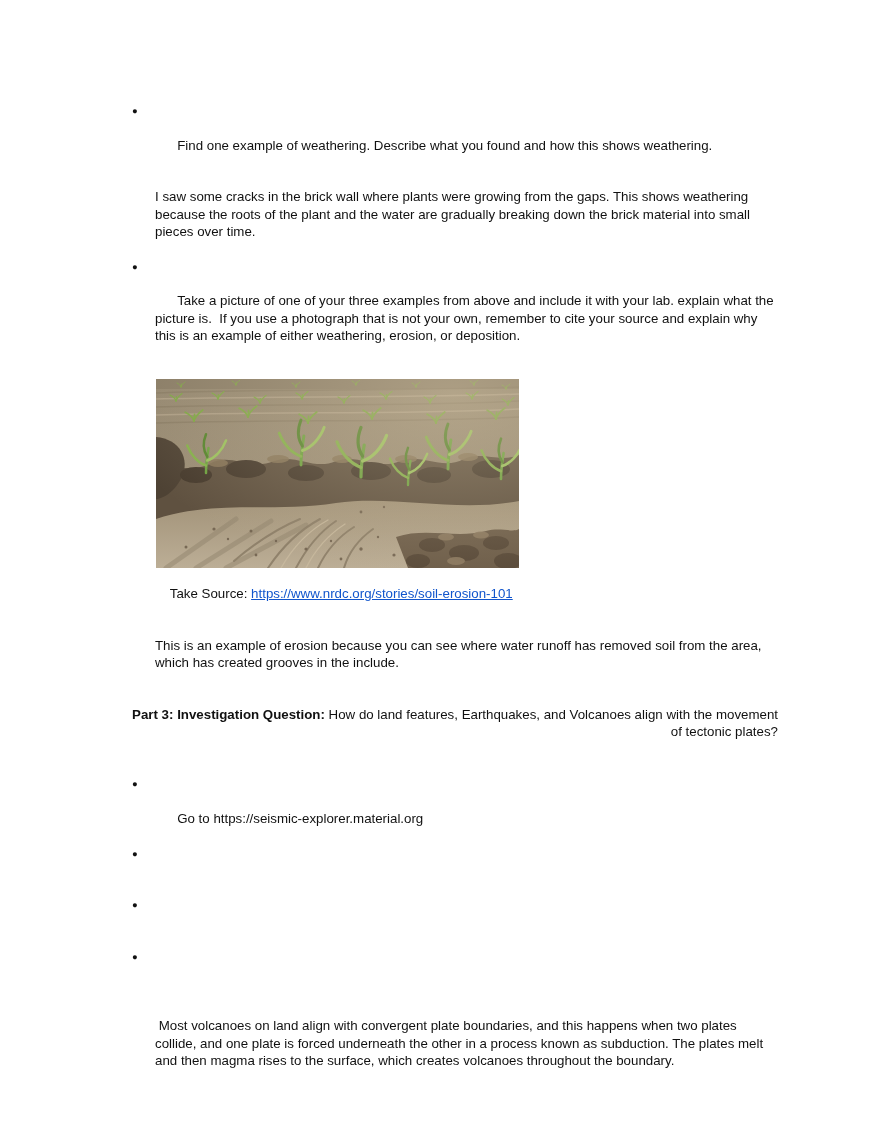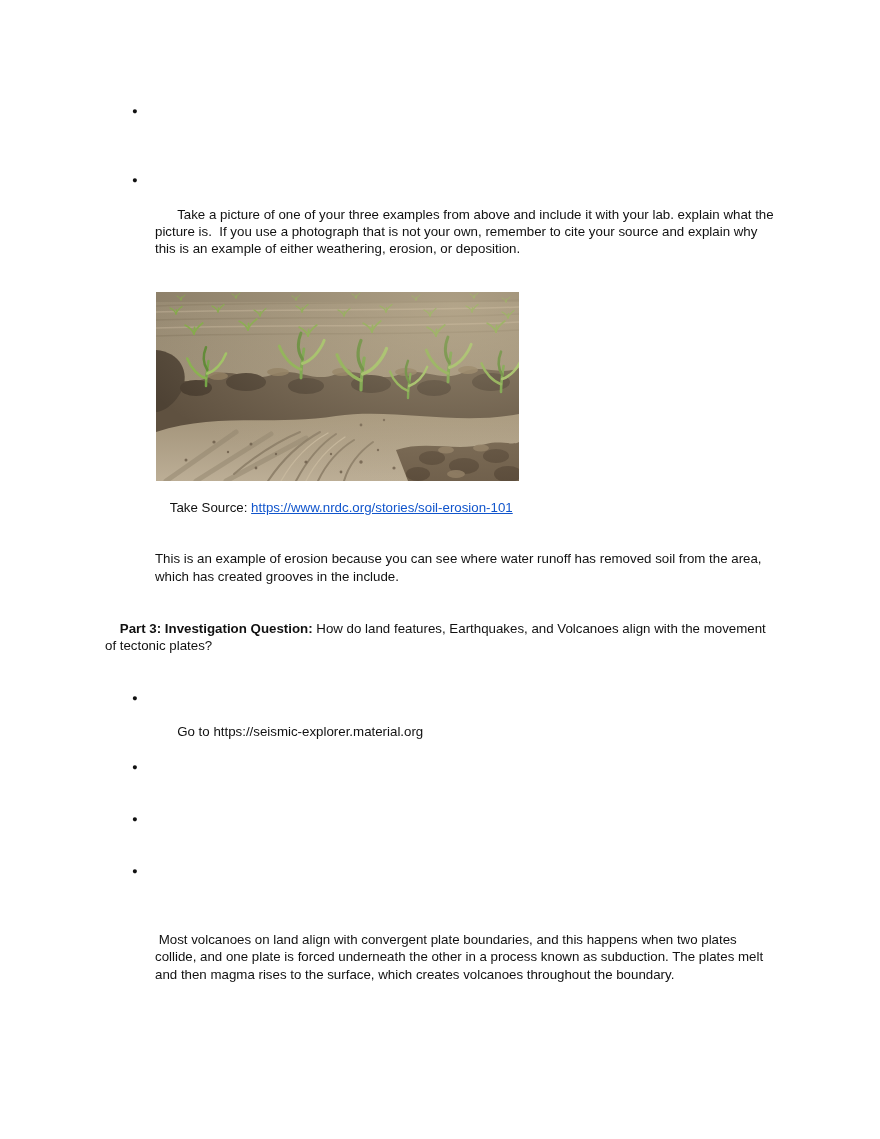--- a/index.html
+++ b/index.html
@@ -12,21 +12,21 @@
     padding: 102px 102px 0 105px;
     font-family: "Liberation Sans", "DejaVu Sans", sans-serif;
     font-size: 13.3px;
     line-height: 17.3px;
     color: #111111;
     overflow: hidden;
   }
   .para { margin: 17.3px 0 0 0; white-space: pre-wrap; }
   .para.nogap { margin-top: 0; }
   .indent { margin-left: 50px; max-width: 623px; }
-  .full { max-width: 673px; }
+  .full { max-width: 673px; text-align: right; }
   strong { font-weight: bold; }
 
   ul.blist { list-style: none; margin: 17.3px 0 0 0; padding: 0 0 0 50px; }
   ul.blist.first { margin-top: 0; }
   ul.blist li { position: relative; max-width: 623px; white-space: pre-wrap; }
   .bullet {
     position: absolute; left: -23px; top: 0;
     font-size: 9.5px; line-height: 17.3px; color: #111;
   }
 
@@ -37,23 +37,25 @@
   a.link { color: #1155cc; text-decoration: underline; cursor: pointer; }
 </style>
 </head>
 <body>
 
 <div class="page">
 
   <ul class="blist first">
     <li>
       <span class="bullet">●</span>
+      <span>Find one example of weathering. Describe what you found and how this shows weathering.</span>
     </li>
   </ul>
 
+  <p class="para indent">I saw some cracks in the brick wall where plants were growing from the gaps. This shows weathering because the roots of the plant and the water are gradually breaking down the brick material into small pieces over time.</p>
 
   <ul class="blist">
     <li>
       <span class="bullet">●</span>
       <span>Take a picture of one of your three examples from above and include it with your lab. explain what the picture is.  If you use a photograph that is not your own, remember to cite your source and explain why this is an example of either weathering, erosion, or deposition.</span>
     </li>
   </ul>
 
   <figure class="photo">
     <svg width="363" height="189" viewBox="0 0 363 189" xmlns="http://www.w3.org/2000/svg">

